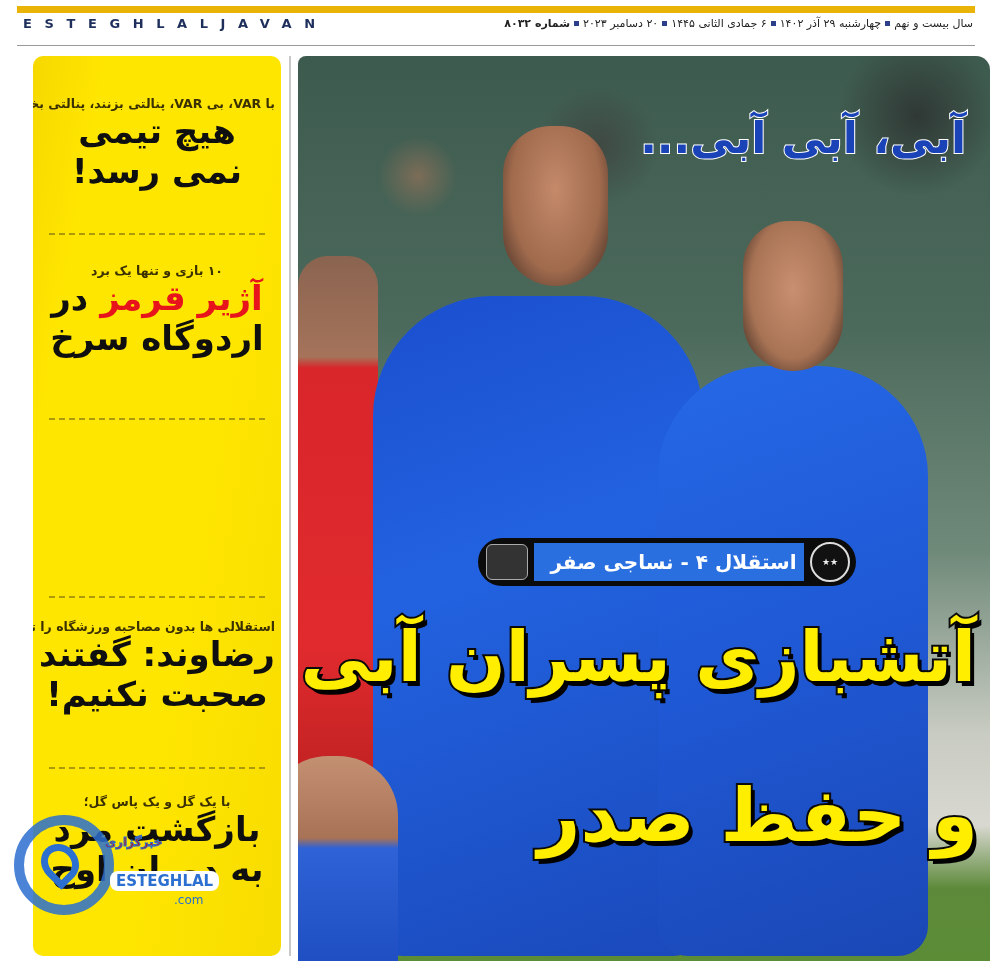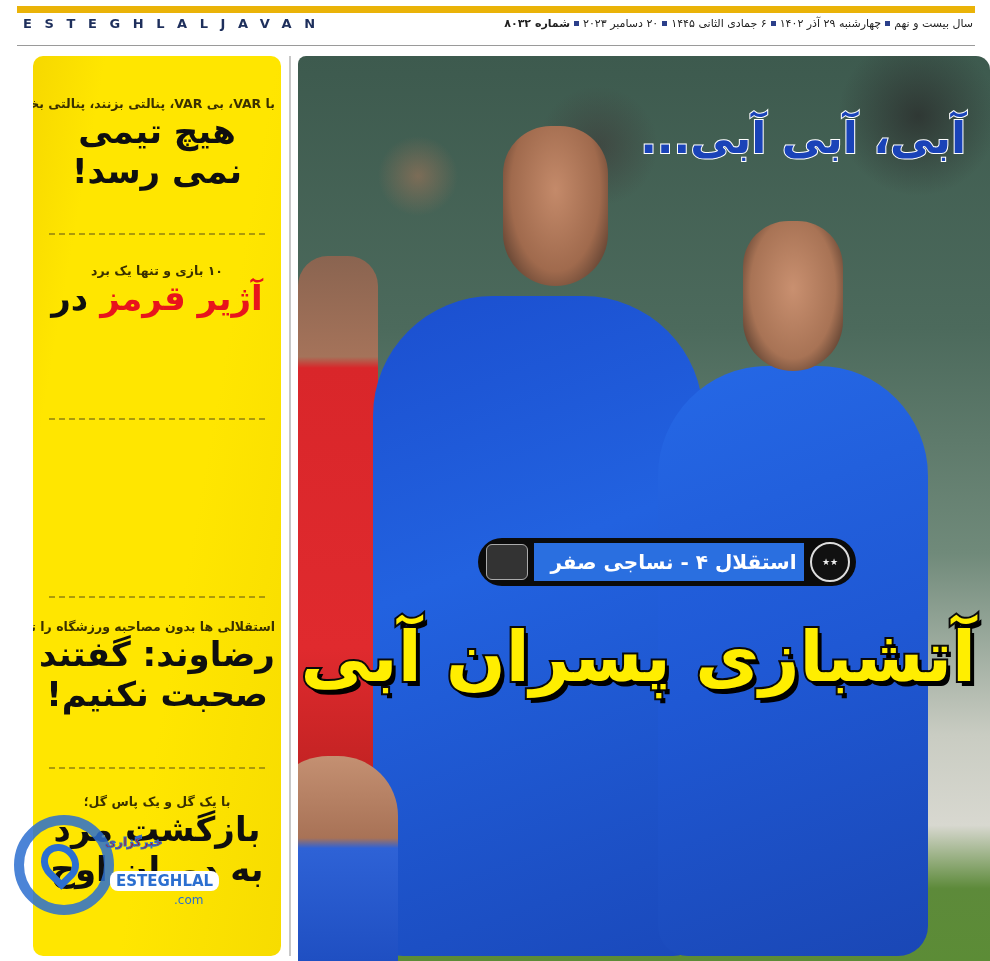--- a/index.html
+++ b/index.html
@@ -105,20 +105,21 @@
     <div class="headline">
       <div>هیچ تیمی نمی رسد!</div>
     </div>
   </div>
   <div class="divider" style="top:177px"></div>
 
   <div class="story" style="top:207px">
     <div class="kicker">۱۰ بازی و تنها یک برد</div>
     <div class="headline">
       <div><span class="red">آژیر قرمز</span> <span>در</span></div>
+      <div>اردوگاه سرخ</div>
     </div>
   </div>
   <div class="divider" style="top:362px"></div>
 
   <div class="divider" style="top:540px"></div>
 
   <div class="story" style="top:563px">
     <div class="kicker">استقلالی ها بدون مصاحبه ورزشگاه را ترک کردند</div>
     <div class="headline">
       <div>رضاوند: گفتند</div>
@@ -149,20 +150,21 @@
 
   <div class="subhead">آبی، آبی آبی...</div>
 
   <div class="score-bar">
     <div class="crest-home">★★</div>
     <div class="score-text">استقلال ۴ - نساجی صفر</div>
     <div class="crest-away"></div>
   </div>
 
   <div class="main-headline l1">آتشبازی پسران آبی</div>
+  <div class="main-headline l2">و حفظ صدر</div>
 </div>
 
 <div class="watermark">
   <div class="ball"></div>
   <div class="pin"></div>
   <div class="persian">خبرگزاری</div>
   <div class="label">ESTEGHLAL</div>
   <div class="com">.com</div>
 </div>
 

